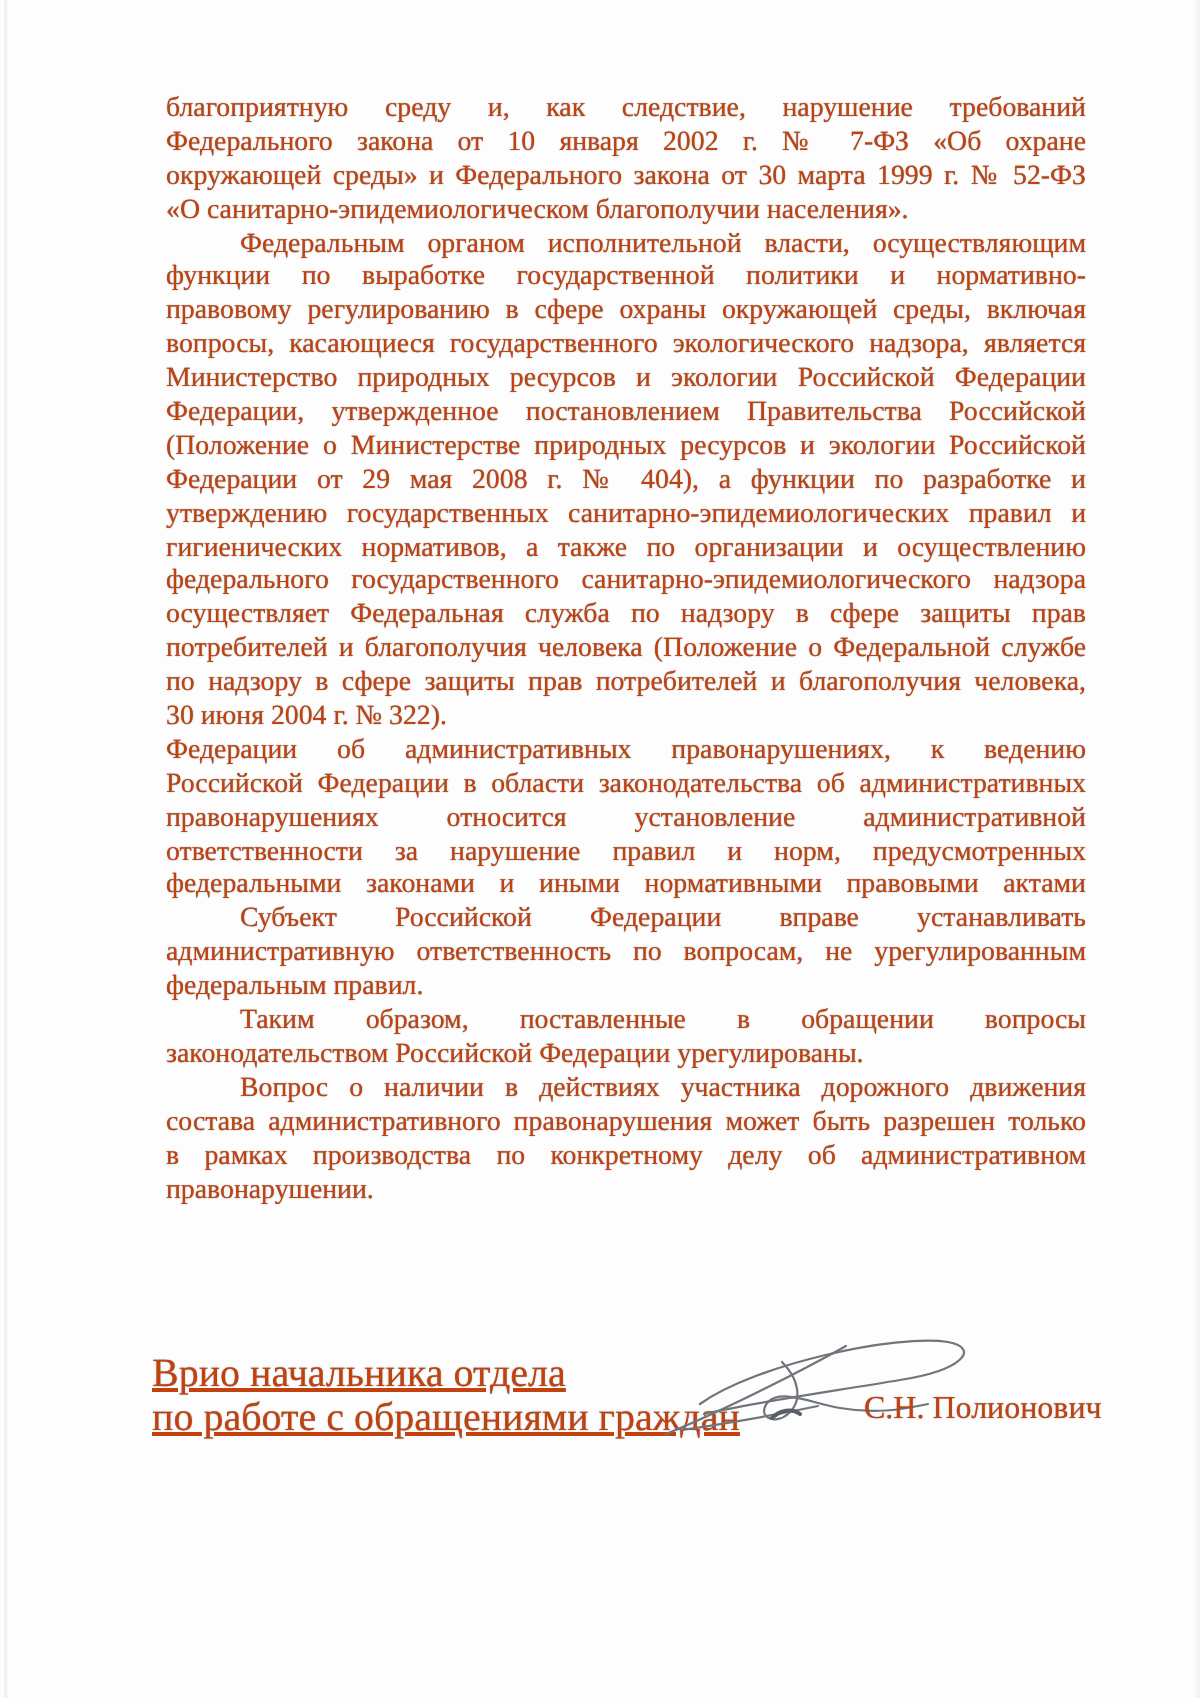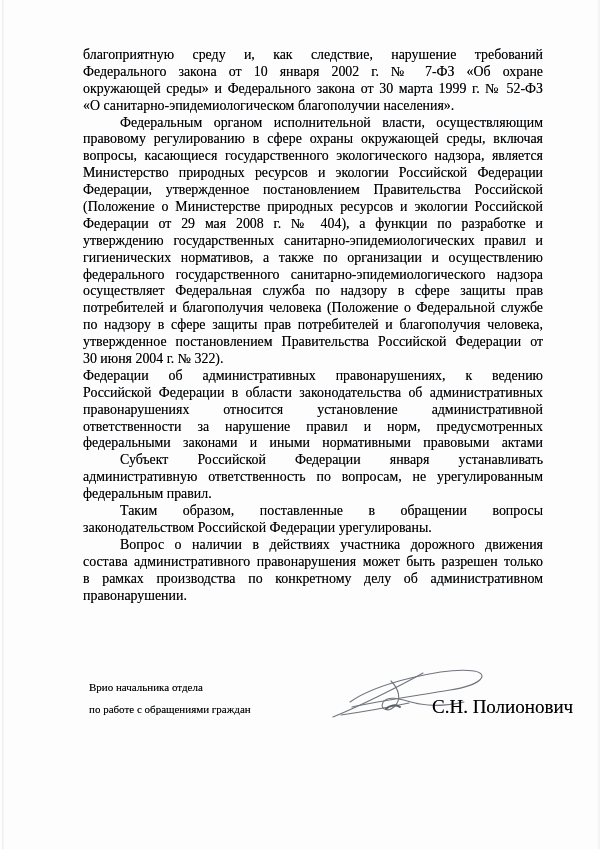--- a/index.html
+++ b/index.html
@@ -2,21 +2,21 @@
 <html><head>
 <meta charset="utf-8">
 <style>
   html,body{margin:0;padding:0;background:#ffffff;}
   .page{
     position:relative;
     width:600px;height:849px;
     background:#fdfdfd;
     overflow:hidden;
     font-family:"Liberation Serif","DejaVu Serif",serif;
-    color:#000000;
+    color:#c2410c;
   }
   .scan-edge-left{
     position:absolute;left:2px;top:0;width:2px;height:849px;
     background:linear-gradient(to right,#ededed,#f8f8f8);
   }
   .scan-edge-right{
     position:absolute;right:0;top:0;width:3px;height:849px;
     background:linear-gradient(to left,#f1f1f1,#fbfbfb);
   }
   .doc-body{
@@ -25,27 +25,28 @@
     text-shadow:0 0 .6px rgba(66,71,80,.75);
   }
   .line{
     height:16.9px;line-height:16.9px;
     text-align:justify;text-align-last:justify;
     white-space:normal;overflow:visible;
   }
   .line.end{text-align-last:left;}
   .line.ind{text-indent:37px;}
   .sig-left{
-    position:absolute;left:89px;top:677px;
-    font-size:11px;line-height:21.5px;
+    position:absolute;left:76px;top:677px;
+    font-size:20px;line-height:21.5px;
     text-shadow:0 0 .6px rgba(66,71,80,.7);
+    text-decoration:underline;
   }
   .sig-name{
     position:absolute;left:432px;top:696px;
-    font-size:19px;
+    font-size:16px;
     text-shadow:0 0 .6px rgba(66,71,80,.7);
   }
   .sig-scribble{
     position:absolute;left:330px;top:664px;width:172px;height:56px;
   }
   .sig-scribble path{fill:none;stroke:#70747b;stroke-width:1.1;stroke-linecap:round;}
   .sig-scribble path.heavy{stroke:#5a5e66;stroke-width:2;}
 </style>
 </head>
 <body>
@@ -53,40 +54,40 @@
 <div class="page">
   <div class="scan-edge-left"></div>
   <div class="scan-edge-right"></div>
 
   <div class="doc-body" id="doc-body">
       <div class="line">благоприятную среду и, как следствие, нарушение требований</div>
       <div class="line">Федерального закона от 10 января 2002 г. № 7-ФЗ «Об охране</div>
       <div class="line">окружающей среды» и Федерального закона от 30 марта 1999 г. № 52-ФЗ</div>
       <div class="line end">«О санитарно-эпидемиологическом благополучии населения».</div>
       <div class="line ind">Федеральным органом исполнительной власти, осуществляющим</div>
+      <div class="line">функции по выработке государственной политики и нормативно-</div>
       <div class="line">правовому регулированию в сфере охраны окружающей среды, включая</div>
       <div class="line">вопросы, касающиеся государственного экологического надзора, является</div>
       <div class="line">Министерство природных ресурсов и экологии Российской Федерации</div>
       <div class="line">Федерации, утвержденное постановлением Правительства Российской</div>
       <div class="line">(Положение о Министерстве природных ресурсов и экологии Российской</div>
       <div class="line">Федерации от 29 мая 2008 г. № 404), а функции по разработке и</div>
       <div class="line">утверждению государственных санитарно-эпидемиологических правил и</div>
       <div class="line">гигиенических нормативов, а также по организации и осуществлению</div>
       <div class="line">федерального государственного санитарно-эпидемиологического надзора</div>
       <div class="line">осуществляет Федеральная служба по надзору в сфере защиты прав</div>
       <div class="line">потребителей и благополучия человека (Положение о Федеральной службе</div>
       <div class="line">по надзору в сфере защиты прав потребителей и благополучия человека,</div>
-      <div class="line">утвержденное постановлением Правительства Российской Федерации от</div>
       <div class="line end">30 июня 2004 г. № 322).</div>
       <div class="line">Федерации об административных правонарушениях, к ведению</div>
       <div class="line">Российской Федерации в области законодательства об административных</div>
       <div class="line">правонарушениях относится установление административной</div>
       <div class="line">ответственности за нарушение правил и норм, предусмотренных</div>
       <div class="line">федеральными законами и иными нормативными правовыми актами</div>
-      <div class="line ind">Субъект Российской Федерации января устанавливать</div>
+      <div class="line ind">Субъект Российской Федерации вправе устанавливать</div>
       <div class="line">административную ответственность по вопросам, не урегулированным</div>
       <div class="line end">федеральным правил.</div>
       <div class="line ind">Таким образом, поставленные в обращении вопросы</div>
       <div class="line end">законодательством Российской Федерации урегулированы.</div>
       <div class="line ind">Вопрос о наличии в действиях участника дорожного движения</div>
       <div class="line">состава административного правонарушения может быть разрешен только</div>
       <div class="line">в рамках производства по конкретному делу об административном</div>
       <div class="line end">правонарушении.</div>
     </div>
 

